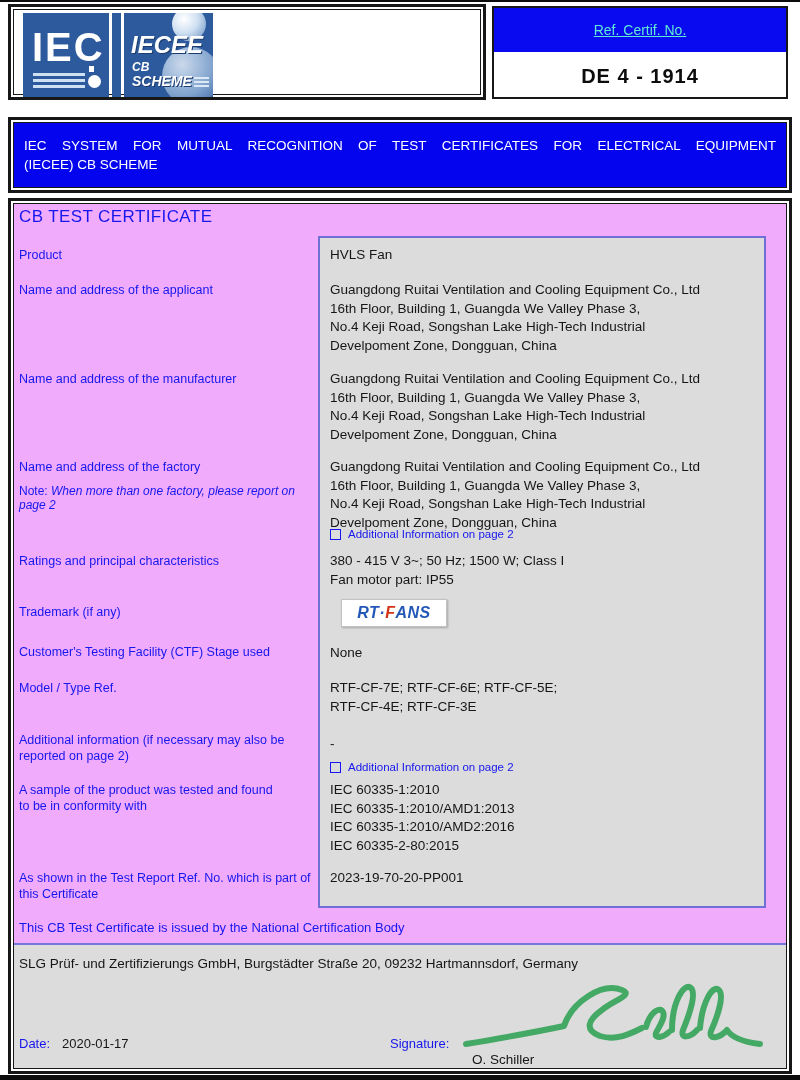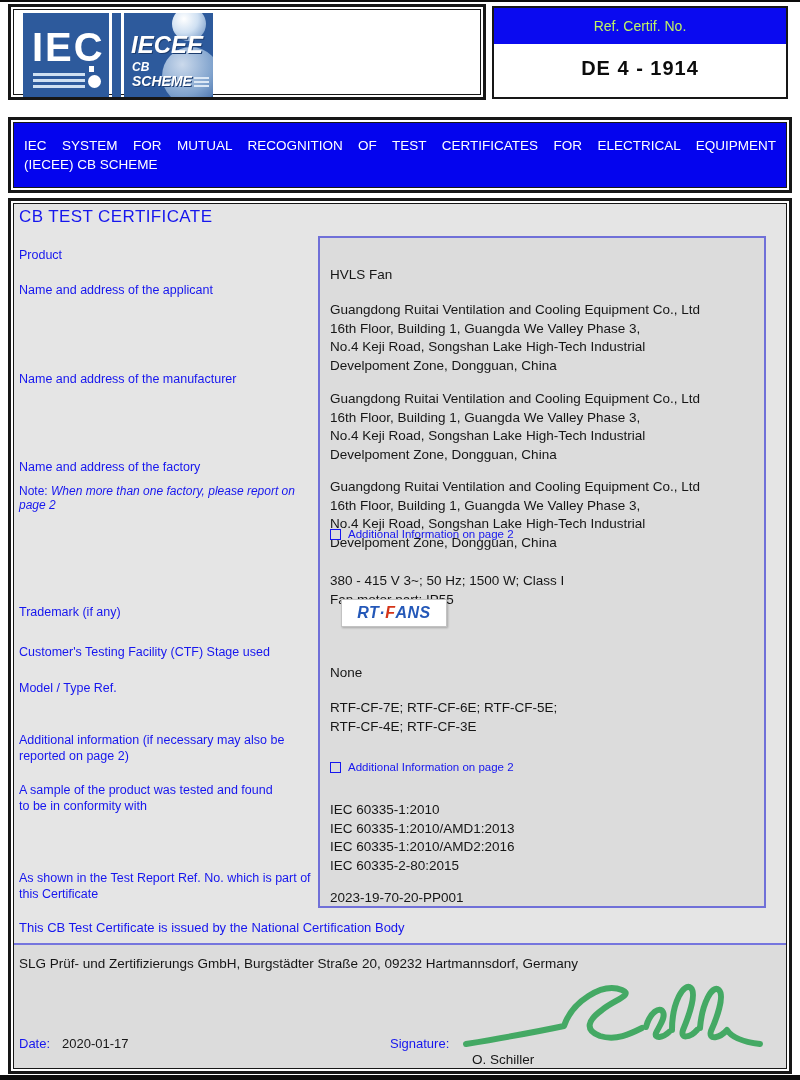--- a/index.html
+++ b/index.html
@@ -30,42 +30,42 @@
   .sphere-b { position:absolute; left:38px; top:34px; width:58px; height:58px; border-radius:50%;
     background:radial-gradient(circle at 35% 30%, #e7f0fa 0%, #8fb0d6 55%, #2d5a9c 100%); opacity:.85; }
   .iecee-title { position:absolute; left:7px; top:18px; color:#fff; font-size:24px; font-weight:bold; letter-spacing:0px;
     text-shadow:1px 1px 0 #1c3c6e; }
   .iecee-cb { position:absolute; left:8px; top:47px; color:#fff; font-size:12px; font-weight:bold; }
   .iecee-scheme { position:absolute; left:8px; top:60px; color:#fff; font-size:14px; font-weight:bold; text-shadow:1px 1px 0 #1c3c6e; }
   .iecee-lines { position:absolute; left:70px; top:64px; }
   .iecee-lines i { display:block; width:15px; height:2px; background:#dce8f5; margin-bottom:2px; }
 
   .ref-box { position:absolute; left:492px; top:6px; width:296px; height:93px; border:2px solid #171717; background:#fff; }
-  .ref-head { height:36px; background:#0a0af0; color:#bef264; font-size:14px; display:flex; align-items:center; justify-content:center; }
+  .ref-head { height:44px; background:#0a0af0; color:#5eead4; font-size:14px; display:flex; align-items:center; justify-content:center;text-decoration:underline; }
   .ref-val { height:49px; display:flex; align-items:center; justify-content:center; color:#0c0c0c; font-size:20px; font-weight:bold; letter-spacing:1px; }
 
   
   .banner-box { position:absolute; left:8px; top:117px; width:784px; height:76px; border:3px solid #171717; padding:2px; }
   .banner-inner { width:100%; height:100%; border:1px solid #171717; background:#0404ee; padding:13px 10px 0 10px; }
   .banner-l1 { width:752px; color:#ffffff; font-size:13.5px; line-height:19px; text-align:justify; text-align-last:justify; }
   .banner-l2 { width:752px; color:#ffffff; font-size:13.5px; line-height:19px; }
 
   
   .main-box { position:absolute; left:8px; top:198px; width:784px; height:876px; border:3px solid #171717; padding:2px; }
-  .main-inner { position:relative; width:100%; height:100%; border:1px solid #171717; background:#e5e5e5; overflow:hidden; }
+  .main-inner { position:relative; width:100%; height:100%; border:1px solid #171717; background:#f0abfc; overflow:hidden; }
 
   .cert-title { position:absolute; left:5px; top:3px; color:#1616ee; font-size:17px; font-weight:500; letter-spacing:.4px; }
 
   .flabel { position:absolute; left:5px; width:298px; color:#1616ee; font-size:12.5px; line-height:16px; white-space:pre-line; }
   .fnote { position:absolute; left:5px; width:298px; color:#1616ee; font-size:12px; }
   .fnote em { font-style:italic; }
 
   .panel { position:absolute; left:304px; top:32px; width:448px; height:672px; background:#dcdcdc; border:2px solid #7070d8; }
 
-  .fval { position:absolute; left:316px; width:428px; color:#161616; font-size:13.5px; line-height:18.5px; white-space:pre-line;margin-top:20px; }
+  .fval { position:absolute; left:316px; width:428px; color:#161616; font-size:13.5px; line-height:18.5px; white-space:pre-line; }
 
   .addlink { position:absolute; left:316px; color:#1616ee; font-size:11.5px; display:flex; align-items:center; }
   .cbox { display:inline-block; width:11px; height:11px; border:1.5px solid #1616ee; margin-right:7px; background:#dcdcdc; }
 
   .tm-logo { position:absolute; left:316px; top:395px; width:106px; height:28px; background:#ffffff;
     border:1px solid #c2c2c2; box-shadow:1px 1px 2px rgba(0,0,0,.25); display:flex; align-items:center; justify-content:center;
     font-style:italic; font-weight:bold; font-size:16px; letter-spacing:.5px;margin-left:11px; }
   .tm-rt { color:#2458b8; } .tm-f { color:#d43418; } .tm-ans { color:#2458b8; }
 
   .issued { position:absolute; left:5px; top:716px; color:#1616ee; font-size:13px; }
@@ -128,20 +128,21 @@
     <div class="main-inner">
       <div class="cert-title">CB TEST CERTIFICATE</div>
 
       <div class="panel"></div>
 
       <div class="flabel" style="top:43px">Product</div>
       <div class="flabel" style="top:78px">Name and address of the applicant</div>
       <div class="flabel" style="top:255px">Name and address of the factory</div>
       <div class="flabel" style="top:167px">Name and address of the manufacturer</div>
       <div class="fnote" style="top:280px"><span>Note: </span><em>When more than one factory, please report on page 2</em></div>
+      <div class="flabel" style="top:349px">Ratings and principal characteristics</div>
       <div class="flabel" style="top:440px">Customer's Testing Facility (CTF) Stage used</div>
       <div class="flabel" style="top:400px">Trademark (if any)</div>
       <div class="flabel" style="top:476px">Model / Type Ref.</div>
       <div class="flabel" style="top:528px">Additional information (if necessary may also be
 reported on page 2)</div>
       <div class="flabel" style="top:578px">A sample of the product was tested and found
 to be in conformity with</div>
       <div class="flabel" style="top:666px">As shown in the Test Report Ref. No. which is part of
 this Certificate</div>
 

